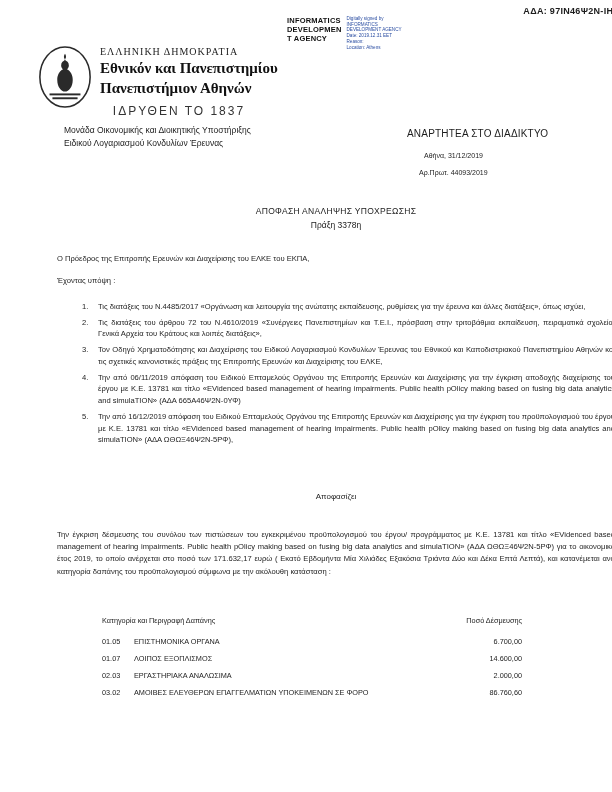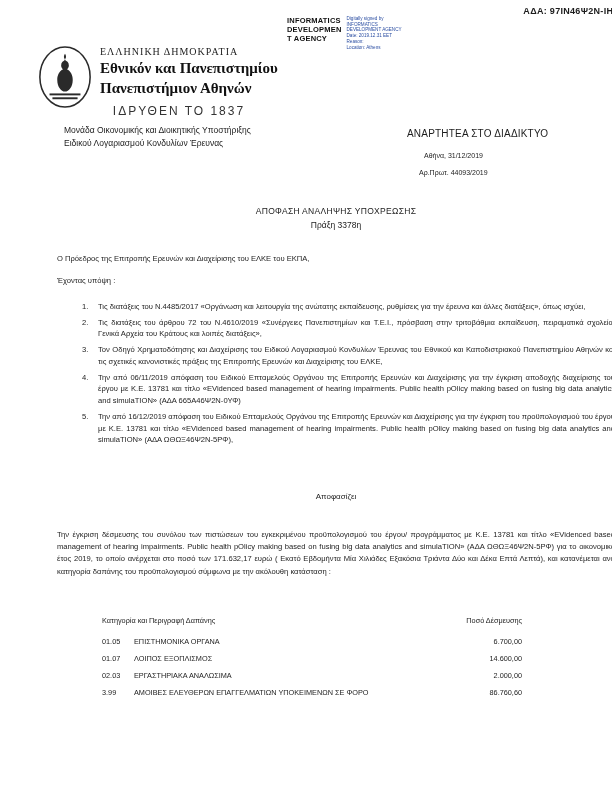--- a/index.html
+++ b/index.html
@@ -146,20 +146,20 @@
         <span class="code">01.07</span>
         <span class="desc">ΛΟΙΠΟΣ ΕΞΟΠΛΙΣΜΟΣ</span>
         <span class="amt">14.600,00</span>
       </div>
       <div class="t-row">
         <span class="code">02.03</span>
         <span class="desc">ΕΡΓΑΣΤΗΡΙΑΚΑ ΑΝΑΛΩΣΙΜΑ</span>
         <span class="amt">2.000,00</span>
       </div>
       <div class="t-row">
-        <span class="code">3.99</span>
+        <span class="code">03.02</span>
         <span class="desc">ΑΜΟΙΒΕΣ ΕΛΕΥΘΕΡΩΝ ΕΠΑΓΓΕΛΜΑΤΙΩΝ ΥΠΟΚΕΙΜΕΝΩΝ ΣΕ ΦΟΡΟ</span>
         <span class="amt">86.760,60</span>
       </div>
     </div>
 
   </div>
 </div>
 
 </body></html>

